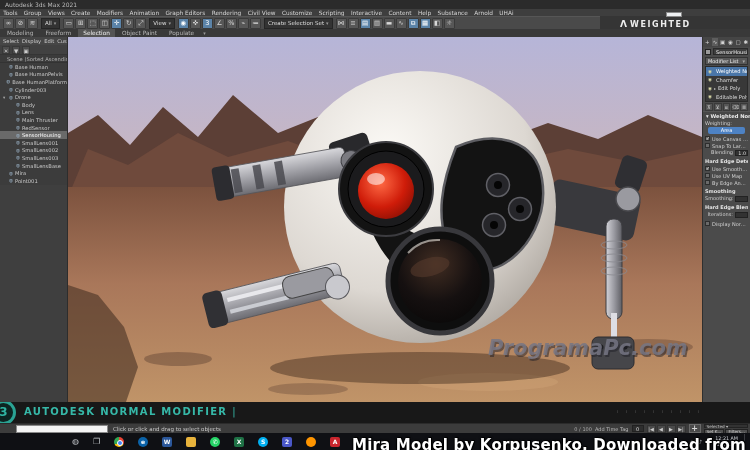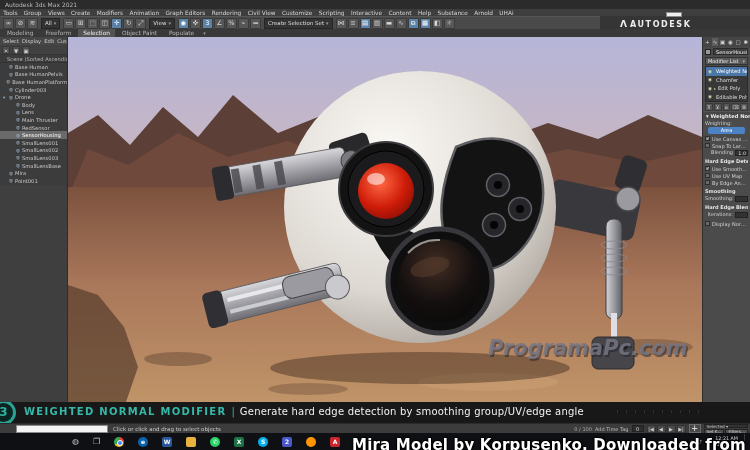--- a/index.html
+++ b/index.html
@@ -211,21 +211,21 @@
         <span class="tool-icon active">⧉</span>
         <span class="tool-icon active">▦</span>
         <span class="tool-icon">◧</span>
         <span class="tool-icon">☼</span>
     </span>
   </div>
   <div class="toolbar-right-patch"></div>
   <div class="mini-field"></div>
   <div class="autodesk-logo">
     <span class="autodesk-mark">Λ</span>
-    <span class="autodesk-word">AUTODESK</span>
+    <span class="autodesk-word">WEIGHTED</span>
   </div>
 
   <div class="ribbon">
     <span style="display:flex;gap:2px;">
       <span class="ribbon-tab">Modeling</span>
         <span class="ribbon-tab">Freeform</span>
         <span class="ribbon-tab active">Selection</span>
         <span class="ribbon-tab">Object Paint</span>
         <span class="ribbon-tab">Populate</span>
     </span>
@@ -571,23 +571,22 @@
       <div class="chk-row" style="margin-top:2px;">
         <span class="chk-box"></span>
         <span class="chk-lbl">Display Normals</span>
       </div>
     </div>
   </div>
 
   <div class="banner">
     <div class="banner-badge">3</div>
     <div class="banner-text">
-      <span class="banner-title">WEIGHTED NORMAL MODIFIER</span>
+      <span class="banner-title">AUTODESK NORMAL MODIFIER</span>
       <span class="banner-sep">|</span>
-      <span class="banner-sub">Generate hard edge detection by smoothing group/UV/edge angle</span>
     </div>
     <div class="banner-ruler">ı ı ı ı ı ı ı ı ı ı</div>
   </div>
 
   <div class="status-row">
     <div class="listener-box"></div>
     <div class="prompt-text">Click or click and drag to select objects</div>
     <div class="status-right">
       <span class="frame-readout">0 / 100</span>
       <span class="time-tag">Add Time Tag</span>

